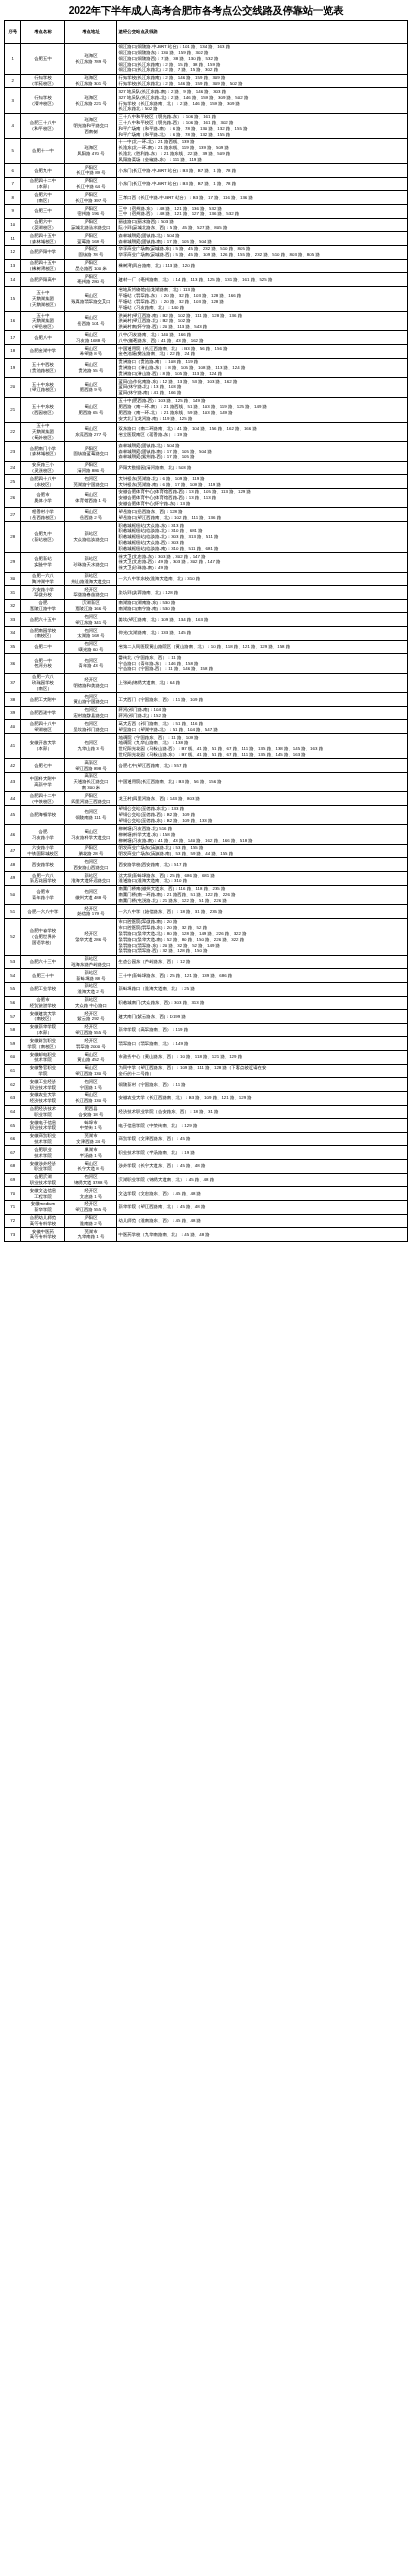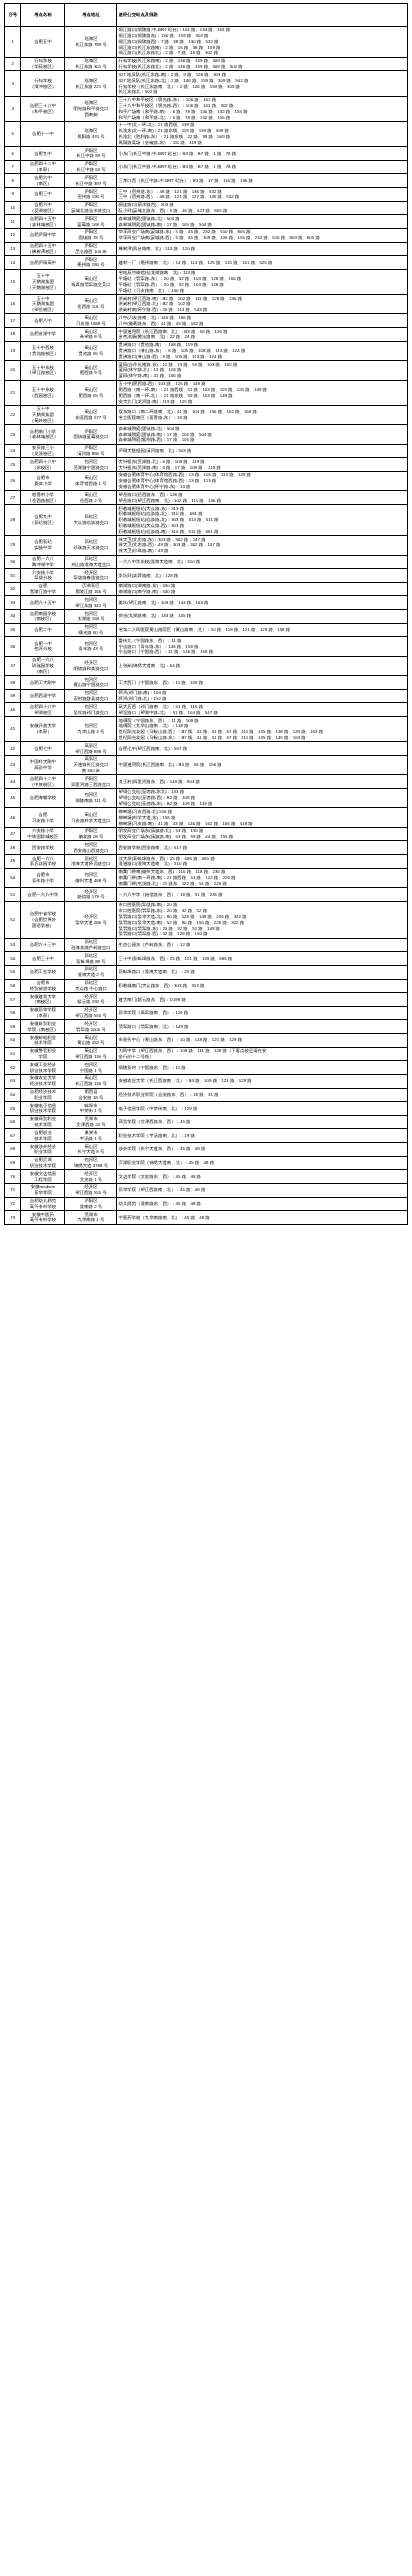--- a/index.html
+++ b/index.html
@@ -55,20 +55,21 @@
   .rl{display:block;white-space:nowrap;overflow:hidden;}
   .nm{display:block;white-space:nowrap;}
   .sq{display:block;white-space:nowrap;}
   tbody tr{height:auto;}
 </style>
 </head>
 <body>
 
 <div id="page">
 
+  <h1 id="doc-title">2022年下半年成人高考合肥市各考点公交线路及停靠站一览表</h1>
 
   <table id="bus-table">
     <colgroup>
       <col class="c-no">
         <col class="c-name">
         <col class="c-addr">
         <col class="c-routes">
     </colgroup>
     <thead>
       <tr>

